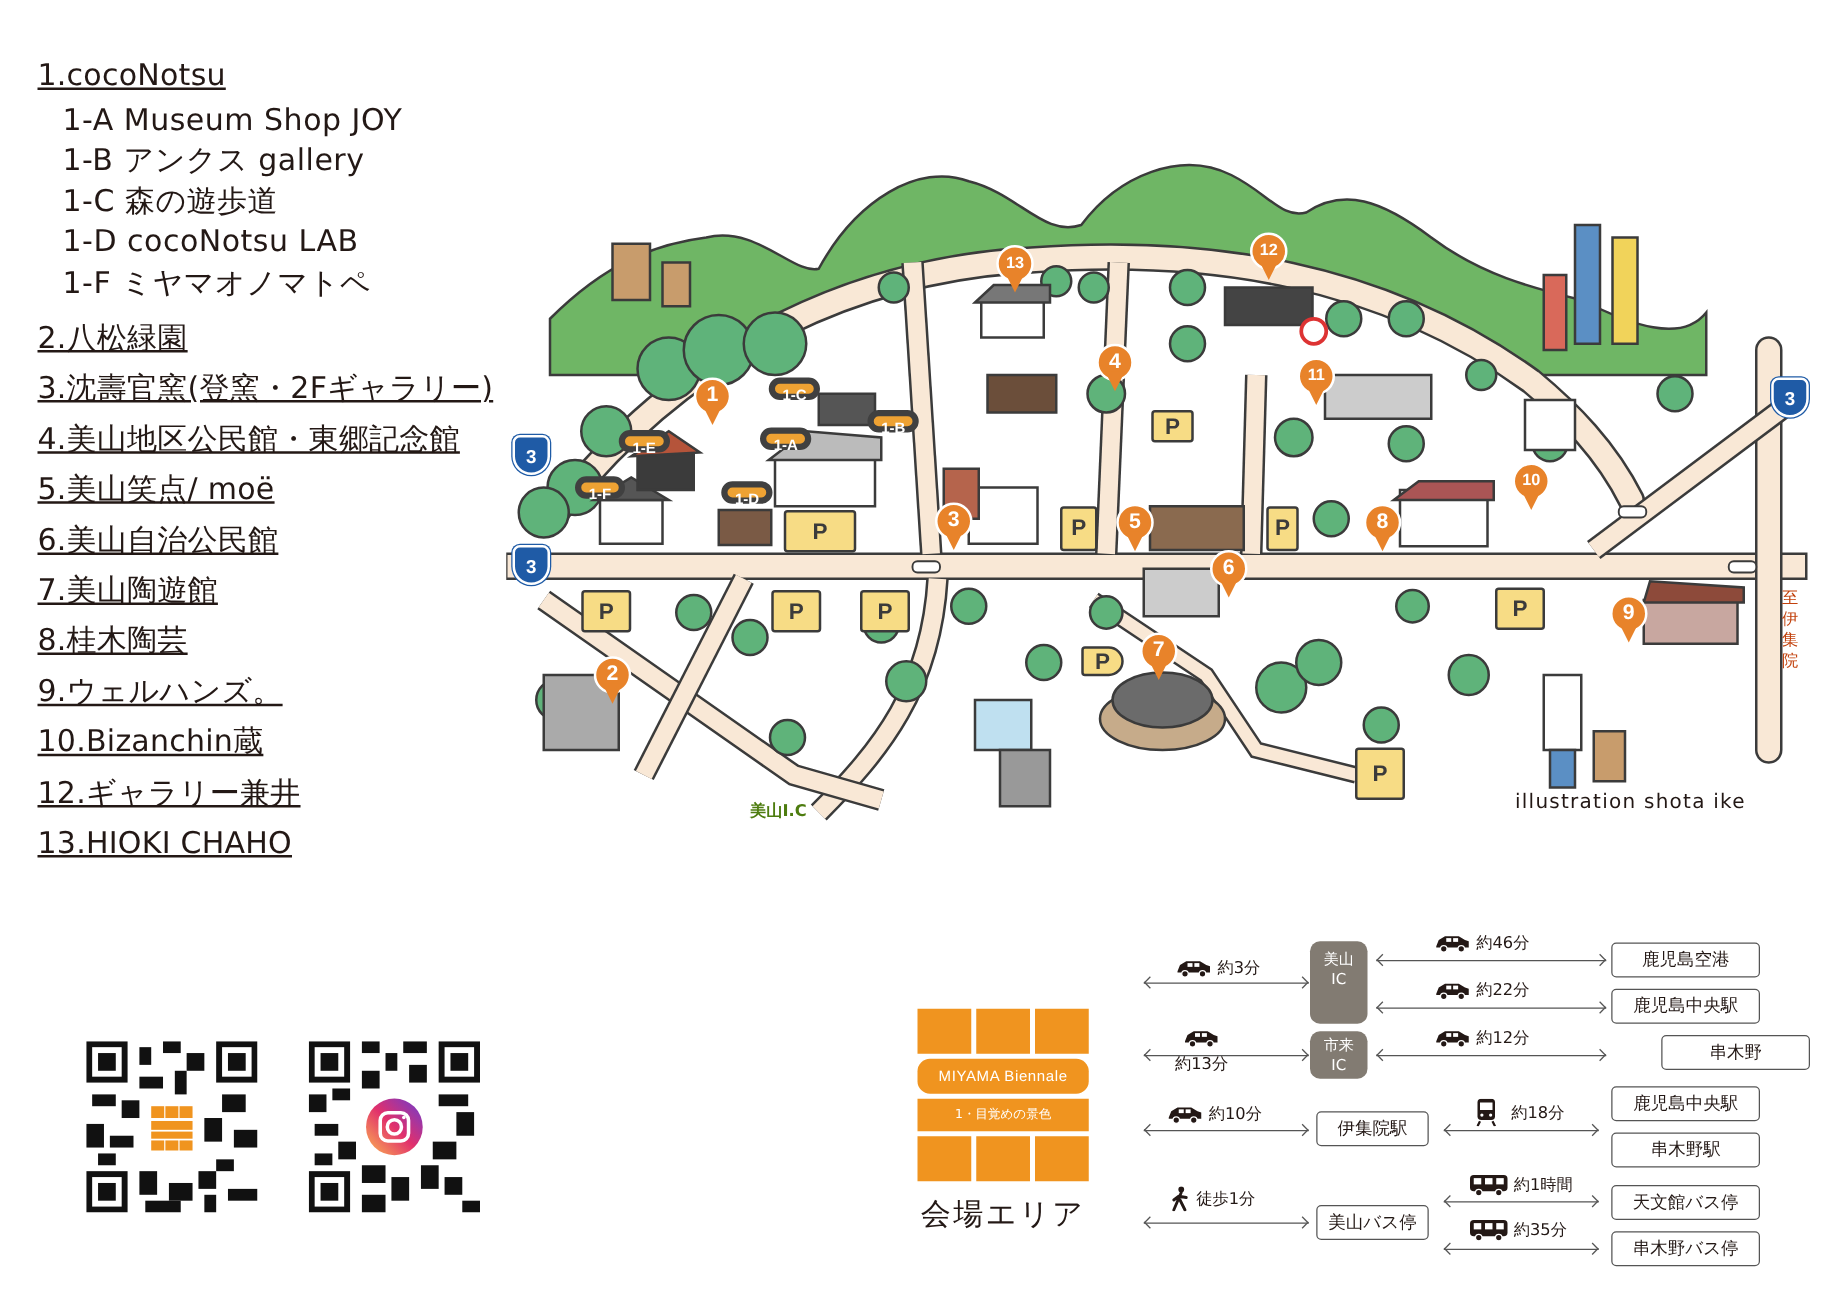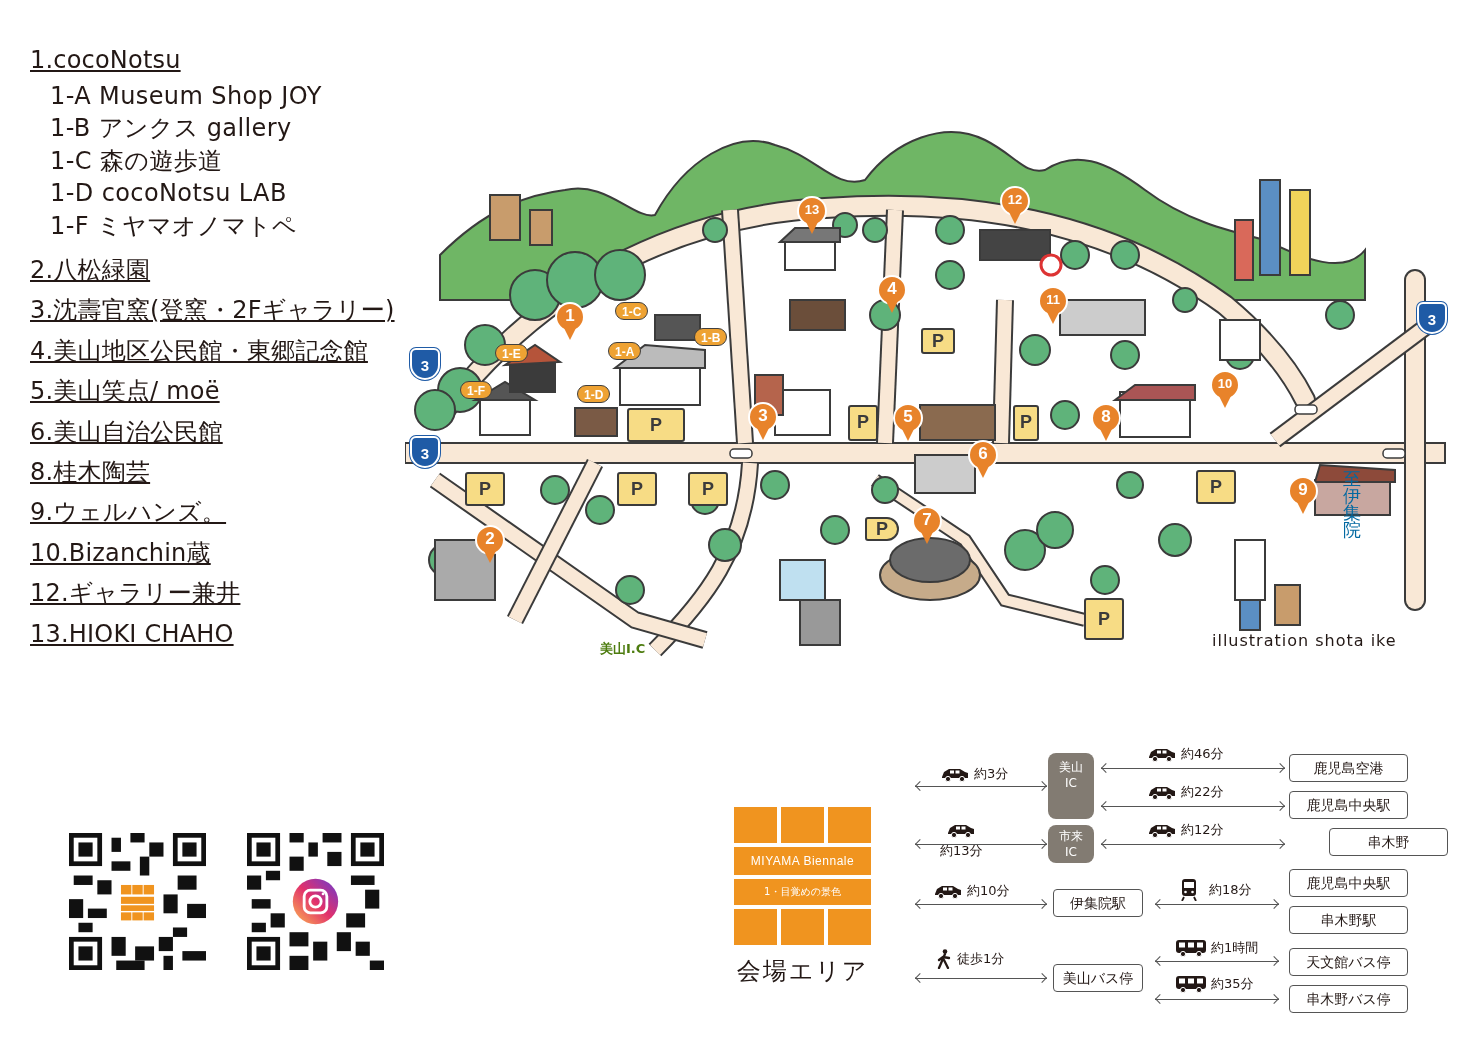--- a/index.html
+++ b/index.html
@@ -16,41 +16,41 @@
   
   .map { position: absolute; left: 405px; top: 100px; width: 1064px; height: 570px; }
   .map svg { width: 100%; height: 100%; }
 
   .pin { position: absolute; width: 30px; height: 40px; }
   .pin .head { position: absolute; left: 0; top: 0; width: 30px; height: 30px; border-radius: 50%; background: #e8832a; border: 2px solid #fff; }
   .pin .tail { position: absolute; left: 7px; top: 22px; width: 0; height: 0; border-left: 8px solid transparent; border-right: 8px solid transparent; border-top: 16px solid #e8832a; }
   .pin .num { position: absolute; left: 0; top: 4px; width: 30px; text-align: center; color: #fff; font-weight: bold; font-size: 17px; font-family: "Liberation Sans", sans-serif; }
   .pin.small .num { font-size: 13px; top: 6px; }
 
-  .tag { position: absolute; height: 18px; padding: 0 6px; border-radius: 9px; background: #eea233; color: #fff; font-size: 12px; line-height: 18px; font-family: "Liberation Sans", sans-serif; font-weight: bold; border: 1px solid #404040; }
+  .tag { position: absolute; height: 18px; padding: 0 6px; border-radius: 9px; background: #eea233; color: #fff; font-size: 12px; line-height: 18px; font-family: "Liberation Sans", sans-serif; font-weight: bold; border: 5px solid #404040; }
 
   .route { position: absolute; width: 30px; height: 32px; }
   .route .shield { width: 30px; height: 32px; background: #1f5ba6; border-radius: 6px 6px 15px 15px; border: 2px solid #fff; box-shadow: 0 0 0 1px #1f5ba6; color: #fff; text-align: center; font-weight: bold; font-size: 15px; line-height: 32px; font-family: "Liberation Sans", sans-serif; }
 
   .park { position: absolute; width: 40px; height: 34px; background: #f7dc85; border: 2px solid #3b3b3b; border-radius: 3px; text-align: center; font-weight: bold; font-size: 18px; line-height: 30px; font-family: "Liberation Sans", sans-serif; color: #3b3b3b; }
 
   .maplabel { position: absolute; font-size: 13px; color: #4d7c0f; font-weight: bold; }
   .credit { position: absolute; left: 1212px; top: 631px; font-size: 16px; color: #231815; letter-spacing: 1px; font-family: "DejaVu Sans", sans-serif; }
-  .vertical { position: absolute; left: 1343px; top: 470px; width: 16px; font-size: 18px; color: #0369a1; line-height: 17px; text-align: center; }
+  .vertical { position: absolute; left: 1424px; top: 470px; width: 16px; font-size: 13px; color: #c2410c; line-height: 17px; text-align: center; }
 
   
   .qr { position: absolute; top: 833px; width: 137px; height: 137px; background: #fff; }
   .qr svg { width: 137px; height: 137px; }
 
   
   .logo { position: absolute; left: 734px; top: 807px; width: 137px; }
   .logo .grid { display: grid; grid-template-columns: repeat(3, 1fr); gap: 4px; }
   .logo .cell { height: 36px; background: #f0941f; }
   .logo .band { background: #f0941f; margin: 4px 0; color: #fff; text-align: center; }
-  .logo .band.t { height: 28px; font-size: 12px; line-height: 28px; font-family: "Liberation Sans", sans-serif; letter-spacing: 0.5px; }
+  .logo .band.t { height: 28px; font-size: 12px; line-height: 28px; font-family: "Liberation Sans", sans-serif; letter-spacing: 0.5px; border-radius: 10px; }
   .logo .band.s { height: 26px; font-size: 10px; line-height: 26px; }
   .logo .caption { margin-top: 10px; font-size: 24px; text-align: center; letter-spacing: 2px; color: #231815; }
 
   
   .access { position: absolute; left: 905px; top: 745px; width: 520px; height: 280px; }
   .arrow { position: absolute; height: 1px; background: #555; }
   .arrow::before, .arrow::after { content: ""; position: absolute; top: -3px; width: 6px; height: 6px; border-top: 1px solid #555; }
   .arrow::before { left: 0; border-left: 1px solid #555; transform: rotate(-45deg); transform-origin: 0 0; top: 0; }
   .arrow::after { right: 0; border-right: 1px solid #555; transform: rotate(45deg); transform-origin: 100% 0; top: 0; }
   .tlabel { position: absolute; font-size: 13px; white-space: nowrap; display: flex; align-items: center; gap: 4px; color: #231815; }
@@ -69,20 +69,21 @@
     <div class="sub">1-B アンクス gallery</div>
     <div class="sub">1-C 森の遊歩道</div>
     <div class="sub">1-D cocoNotsu LAB</div>
     <div class="sub">1-F ミヤマオノマトペ</div>
   </div>
   <div class="main">2.八松緑園</div>
   <div class="main">3.沈壽官窯(登窯・2Fギャラリー)</div>
   <div class="main">4.美山地区公民館・東郷記念館</div>
   <div class="main">5.美山笑点/ moë</div>
   <div class="main">6.美山自治公民館</div>
+  <div class="main">7.美山陶遊館</div>
   <div class="main">8.桂木陶芸</div>
   <div class="main">9.ウェルハンズ。</div>
   <div class="main">10.Bizanchin蔵</div>
   <div class="main">12.ギャラリー兼井</div>
   <div class="main">13.HIOKI CHAHO</div>
 </div>
 
 <div class="map">
   <svg viewBox="0 0 1064 570">
 

